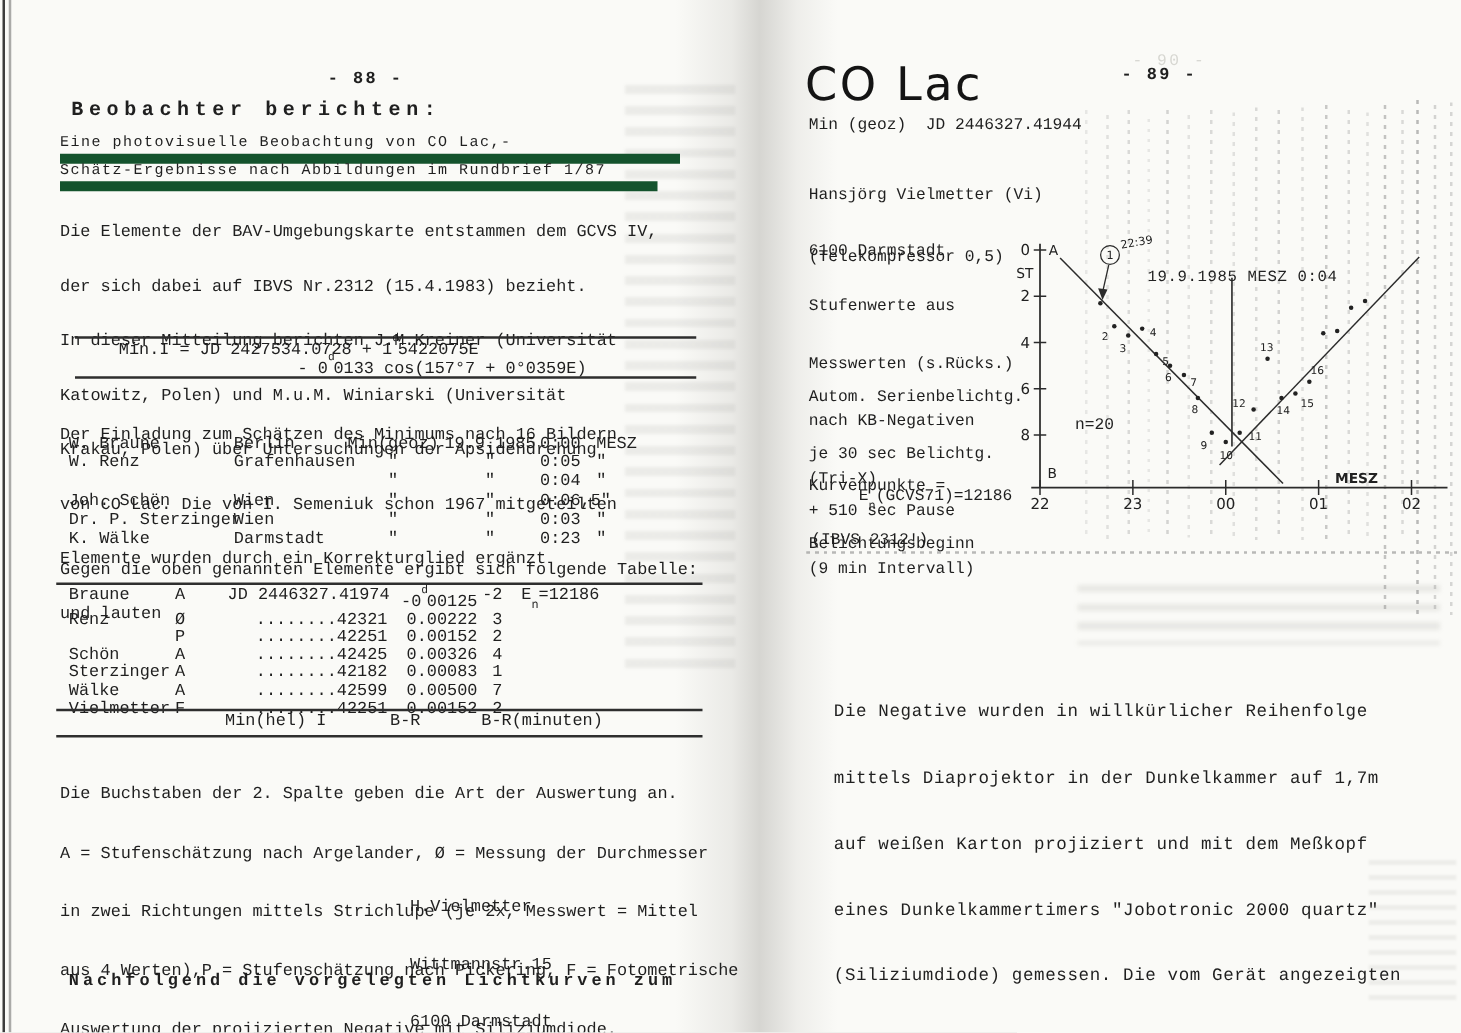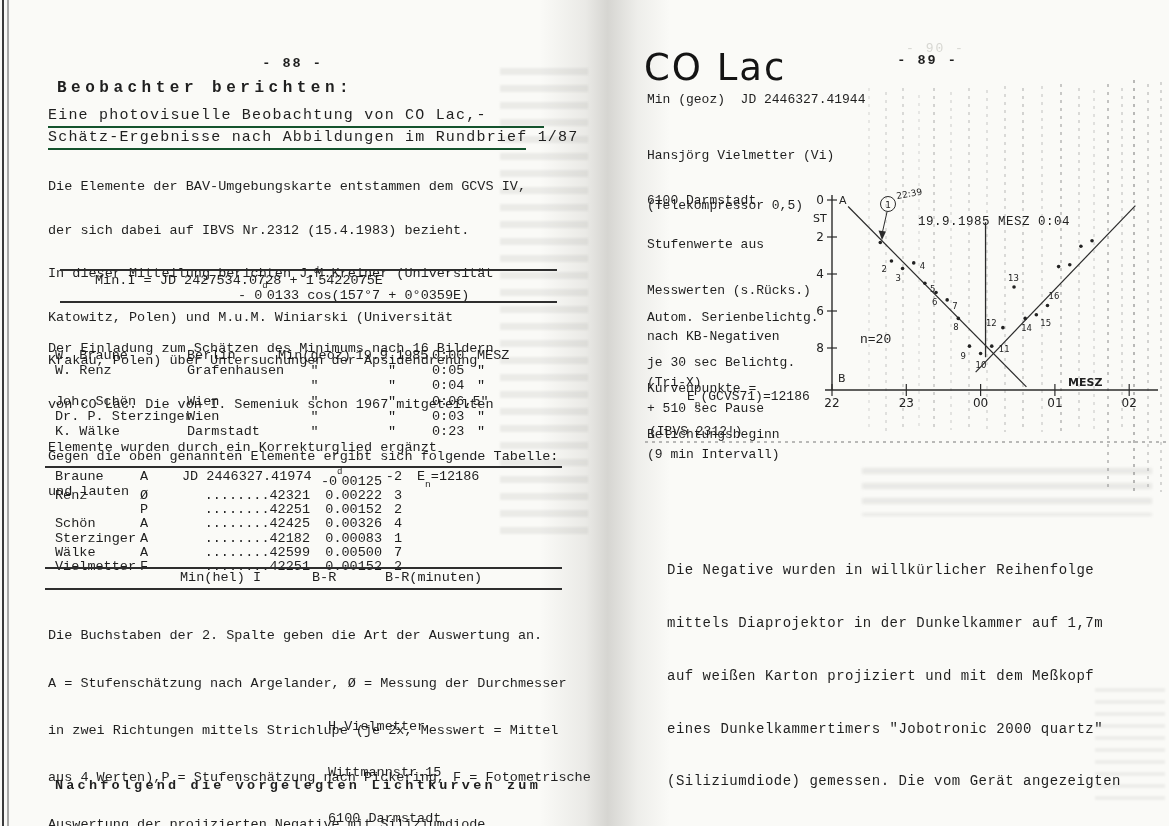--- a/index.html
+++ b/index.html
@@ -12,22 +12,22 @@
   .small{font-size:13px;}
   .rule{position:absolute;height:1.5px;background:#2e2e2e;}
   .edge1{position:absolute;left:2px;top:0;width:1.5px;height:826px;background:#3c3c3c;}
   .edge2{position:absolute;left:6.5px;top:0;width:2px;height:826px;background:rgba(90,90,90,.5);}
   .gutter{position:absolute;left:540px;top:0;width:130px;height:826px;
      background:linear-gradient(90deg,rgba(150,148,142,0) 0%,rgba(150,148,142,.16) 35%,
      rgba(138,136,130,.32) 52%,rgba(150,148,142,.12) 75%,rgba(150,148,142,0) 100%);}
   .pageno{position:absolute;width:115px;text-align:center;font-size:13.5px;font-weight:bold;letter-spacing:2px;margin-top:29px;}
   .ghostno{position:absolute;width:115px;text-align:center;font-size:13px;color:#d7d7d2;letter-spacing:2px;}
   .heading{position:absolute;font-weight:bold;letter-spacing:4.5px;font-size:16px;white-space:pre;}
-  .utitle{position:absolute;font-size:15px;letter-spacing:1.2px;white-space:pre;
-          border-bottom:2px solid #14532d;padding-bottom:2px;}
+  .utitle{position:absolute;font-size:12px;letter-spacing:1.2px;white-space:pre;
+          border-bottom:8px solid #14532d;padding-bottom:2px;}
   .sup{font-size:9px;position:relative;top:-5px;margin-right:-1px;}
   .sub{font-size:9.5px;position:relative;top:3px;}
   .footerbold{font-weight:bold;letter-spacing:3.2px;}
   .colac{position:absolute;font-family:"DejaVu Sans",sans-serif;font-size:37px;
          font-weight:400;letter-spacing:2px;color:#141414;}
   .obsgrid{position:absolute;display:grid;grid-template-columns:132px 90px 75px 80px 45px 40px;
            font-size:13.5px;line-height:15.2px;white-space:pre;}
   .obsgrid .ctr{text-align:center;}
   .resgrid{position:absolute;display:grid;grid-template-columns:85px 42px 128px 72px 20px 130px;
            font-size:13.5px;line-height:14.2px;white-space:pre;}

